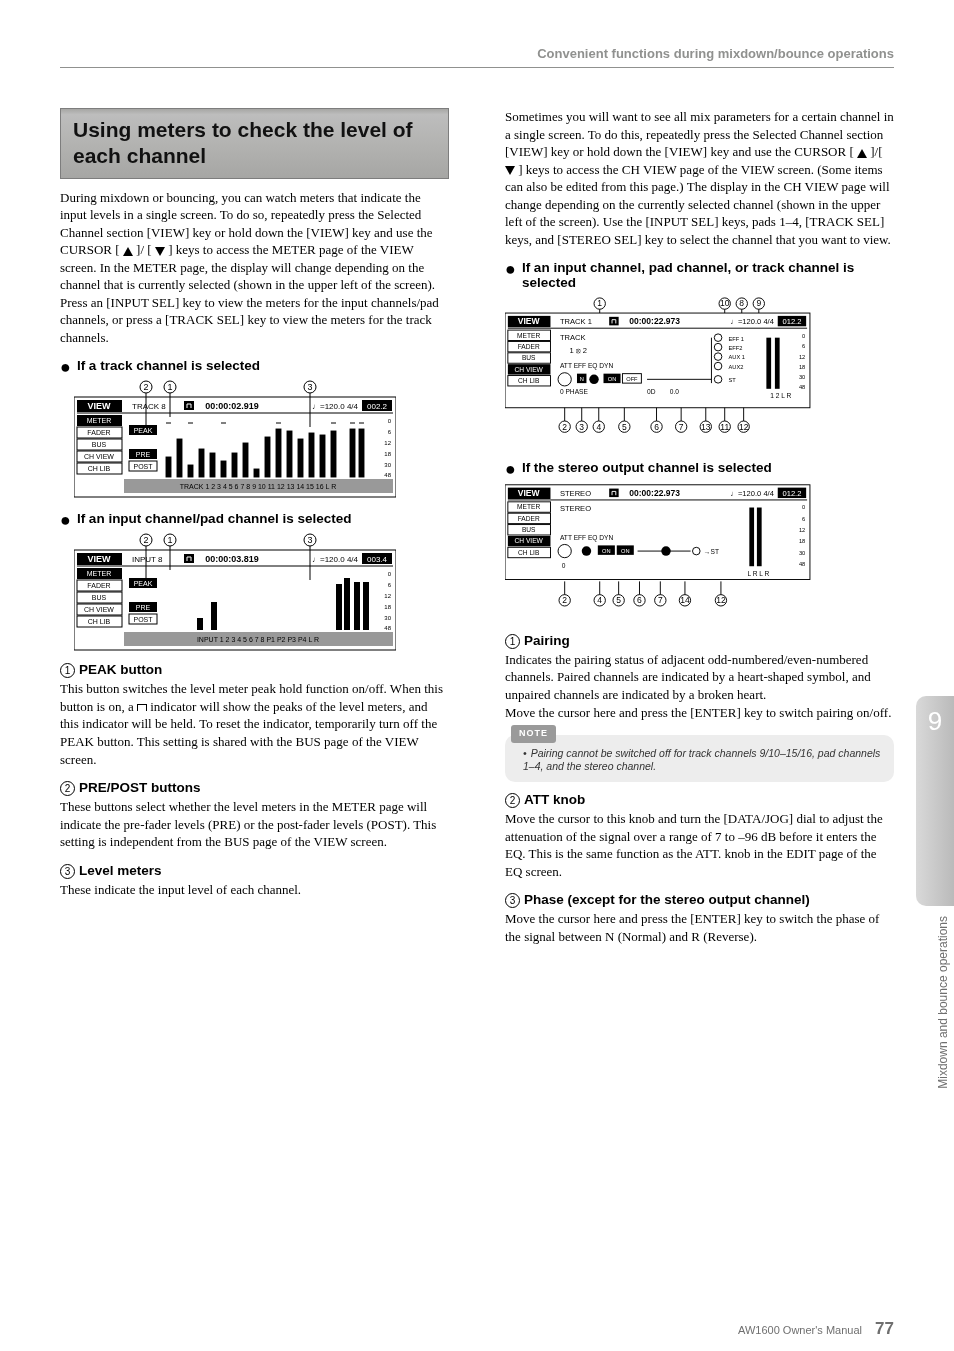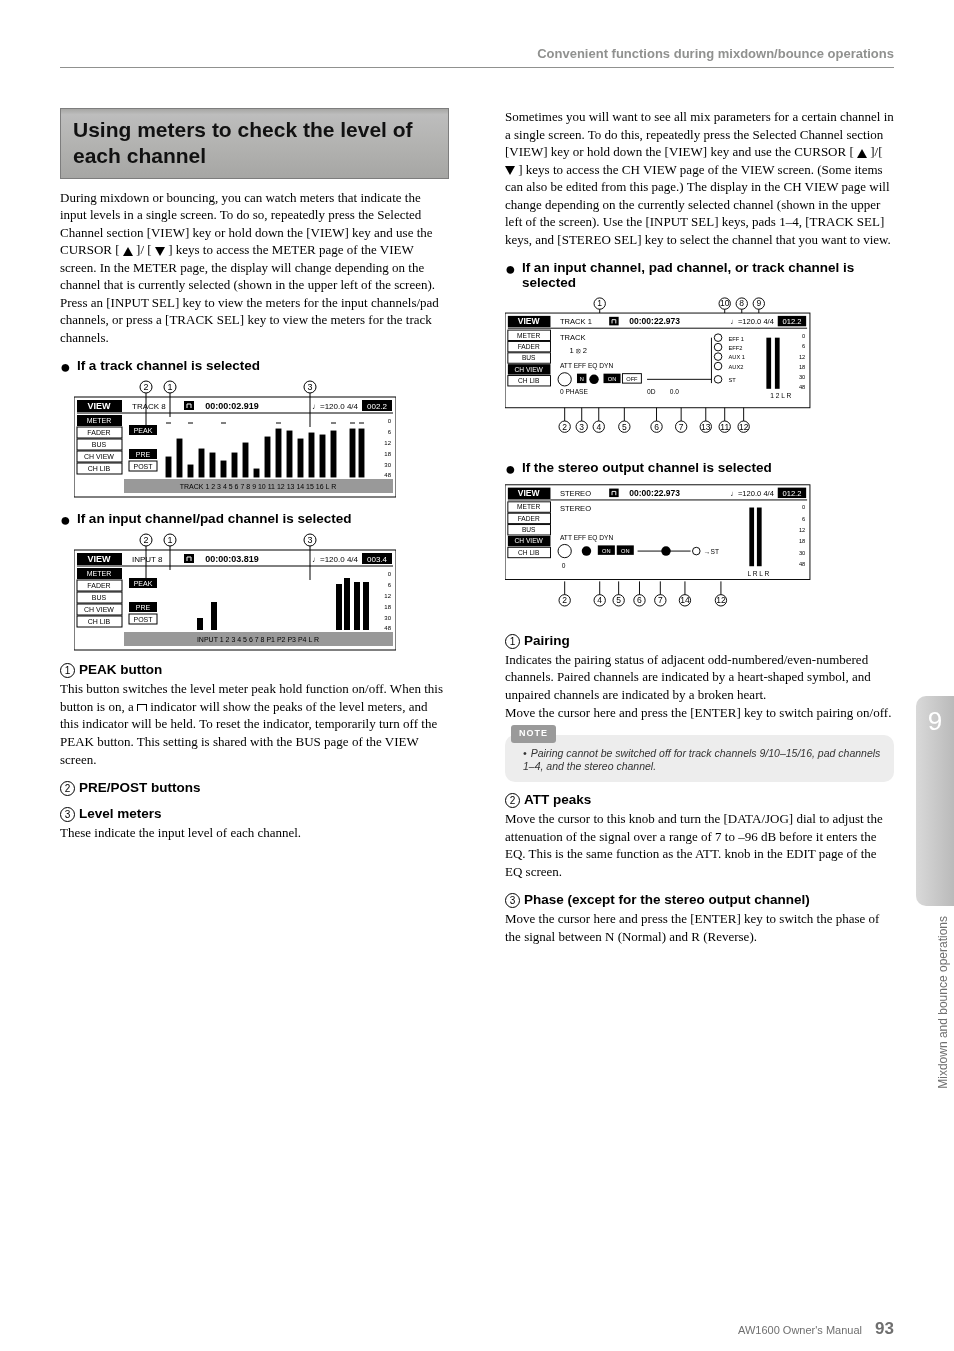--- a/index.html
+++ b/index.html
@@ -205,20 +205,21 @@
           <text x="184" y="110" font-size="7" font-family="Arial" text-anchor="middle">INPUT   1   2   3   4   5   6   7   8   P1   P2   P3   P4    L R</text>
         </svg>
       </div>
 
       <div class="num-h"><span class="circ">1</span><span>PEAK button</span></div>
       <p class="bodytext">
         <span>This button switches the level meter peak hold function on/off. When this button is on, a </span><span class="peak-ind"></span><span> indicator will show the peaks of the level meters, and this indicator will be held. To reset the indicator, temporarily turn off the PEAK button. This setting is shared with the BUS page of the VIEW screen.</span>
       </p>
 
       <div class="num-h"><span class="circ">2</span><span>PRE/POST buttons</span></div>
+      <p class="bodytext">These buttons select whether the level meters in the METER page will indicate the pre-fader levels (PRE) or the post-fader levels (POST). This setting is independent from the BUS page of the VIEW screen.</p>
 
       <div class="num-h"><span class="circ">3</span><span>Level meters</span></div>
       <p class="bodytext">These indicate the input level of each channel.</p>
     </div>
 
     <div class="col">
 
       <p class="bodytext">
         <span>Sometimes you will want to see all mix parameters for a certain channel in a single screen. To do this, repeatedly press the Selected Channel section [VIEW] key or hold down the [VIEW] key and use the CURSOR [ </span><span class="cursor-icon cursor-up"></span><span> ]/[ </span><span class="cursor-icon cursor-down"></span><span> ] keys to access the CH VIEW page of the VIEW screen. (Some items can also be edited from this page.) The display in the CH VIEW page will change depending on the currently selected channel (shown in the upper left of the screen). Use the [INPUT SEL] keys, pads 1–4, [TRACK SEL] keys, and [STEREO SEL] key to select the channel that you want to view.</span>
       </p>
@@ -420,30 +421,30 @@
       <p class="bodytext" style="white-space:pre-line;">Indicates the pairing status of adjacent odd-numbered/even-numbered channels. Paired channels are indicated by a heart-shaped symbol, and unpaired channels are indicated by a broken heart.
 Move the cursor here and press the [ENTER] key to switch pairing on/off.</p>
 
       <div class="note-wrap">
         <div class="notebox">
           <span class="notetag">NOTE</span>
           <div class="note-body">Pairing cannot be switched off for track channels 9/10–15/16, pad channels 1–4, and the stereo channel.</div>
         </div>
       </div>
 
-      <div class="num-h"><span class="circ">2</span><span>ATT peaks</span></div>
+      <div class="num-h"><span class="circ">2</span><span>ATT knob</span></div>
       <p class="bodytext">Move the cursor to this knob and turn the [DATA/JOG] dial to adjust the attenuation of the signal over a range of 7 to –96 dB before it enters the EQ. This is the same function as the ATT. knob in the EDIT page of the EQ screen.</p>
 
       <div class="num-h"><span class="circ">3</span><span>Phase (except for the stereo output channel)</span></div>
       <p class="bodytext">Move the cursor here and press the [ENTER] key to switch the phase of the signal between N (Normal) and R (Reverse).</p>
     </div>
   </div>
 
   <div class="sidetab">
     <div class="nine">9</div>
   </div>
   <div class="vtext">Mixdown and bounce operations</div>
 
   <div class="footer">
     <span>AW1600  Owner's Manual</span>
-    <span class="pg">93</span>
+    <span class="pg">77</span>
   </div>
 </div>
 
 </body></html>

